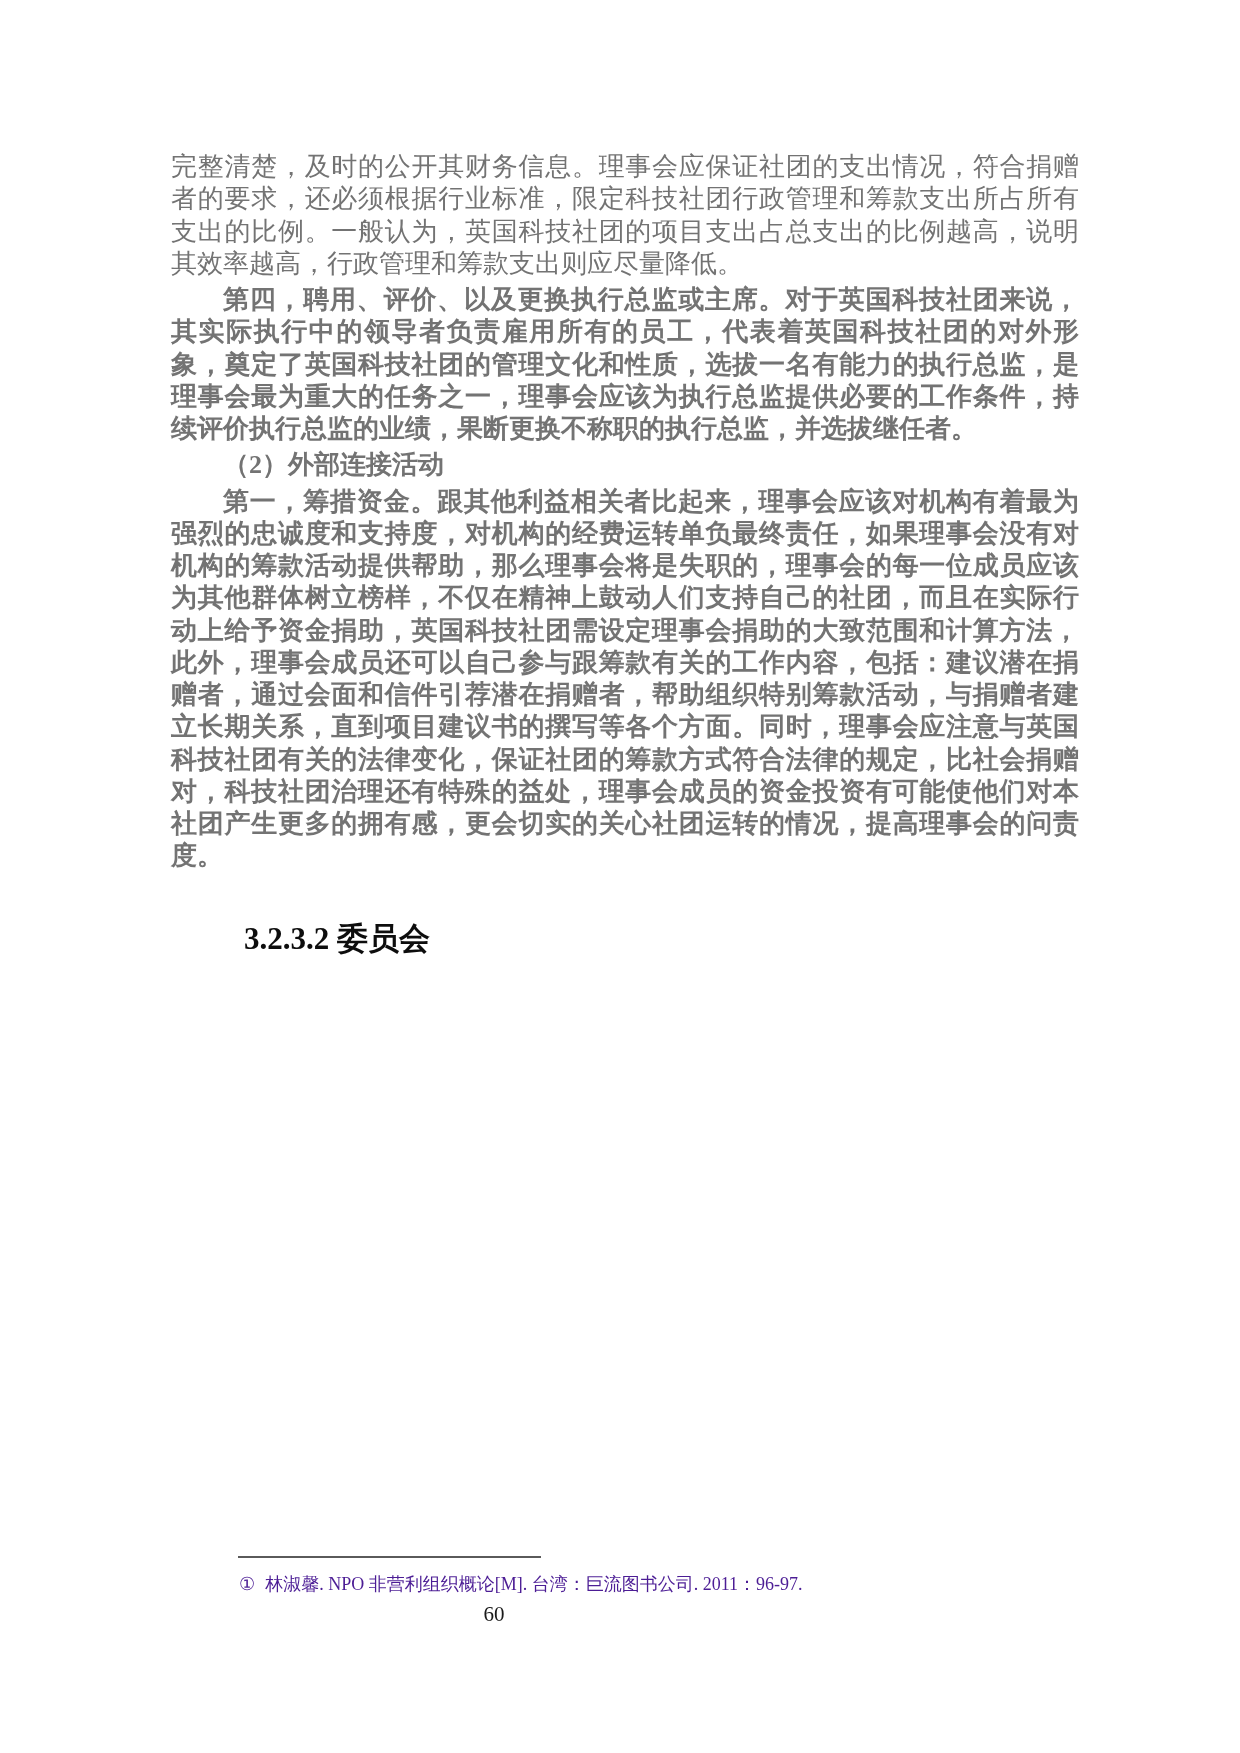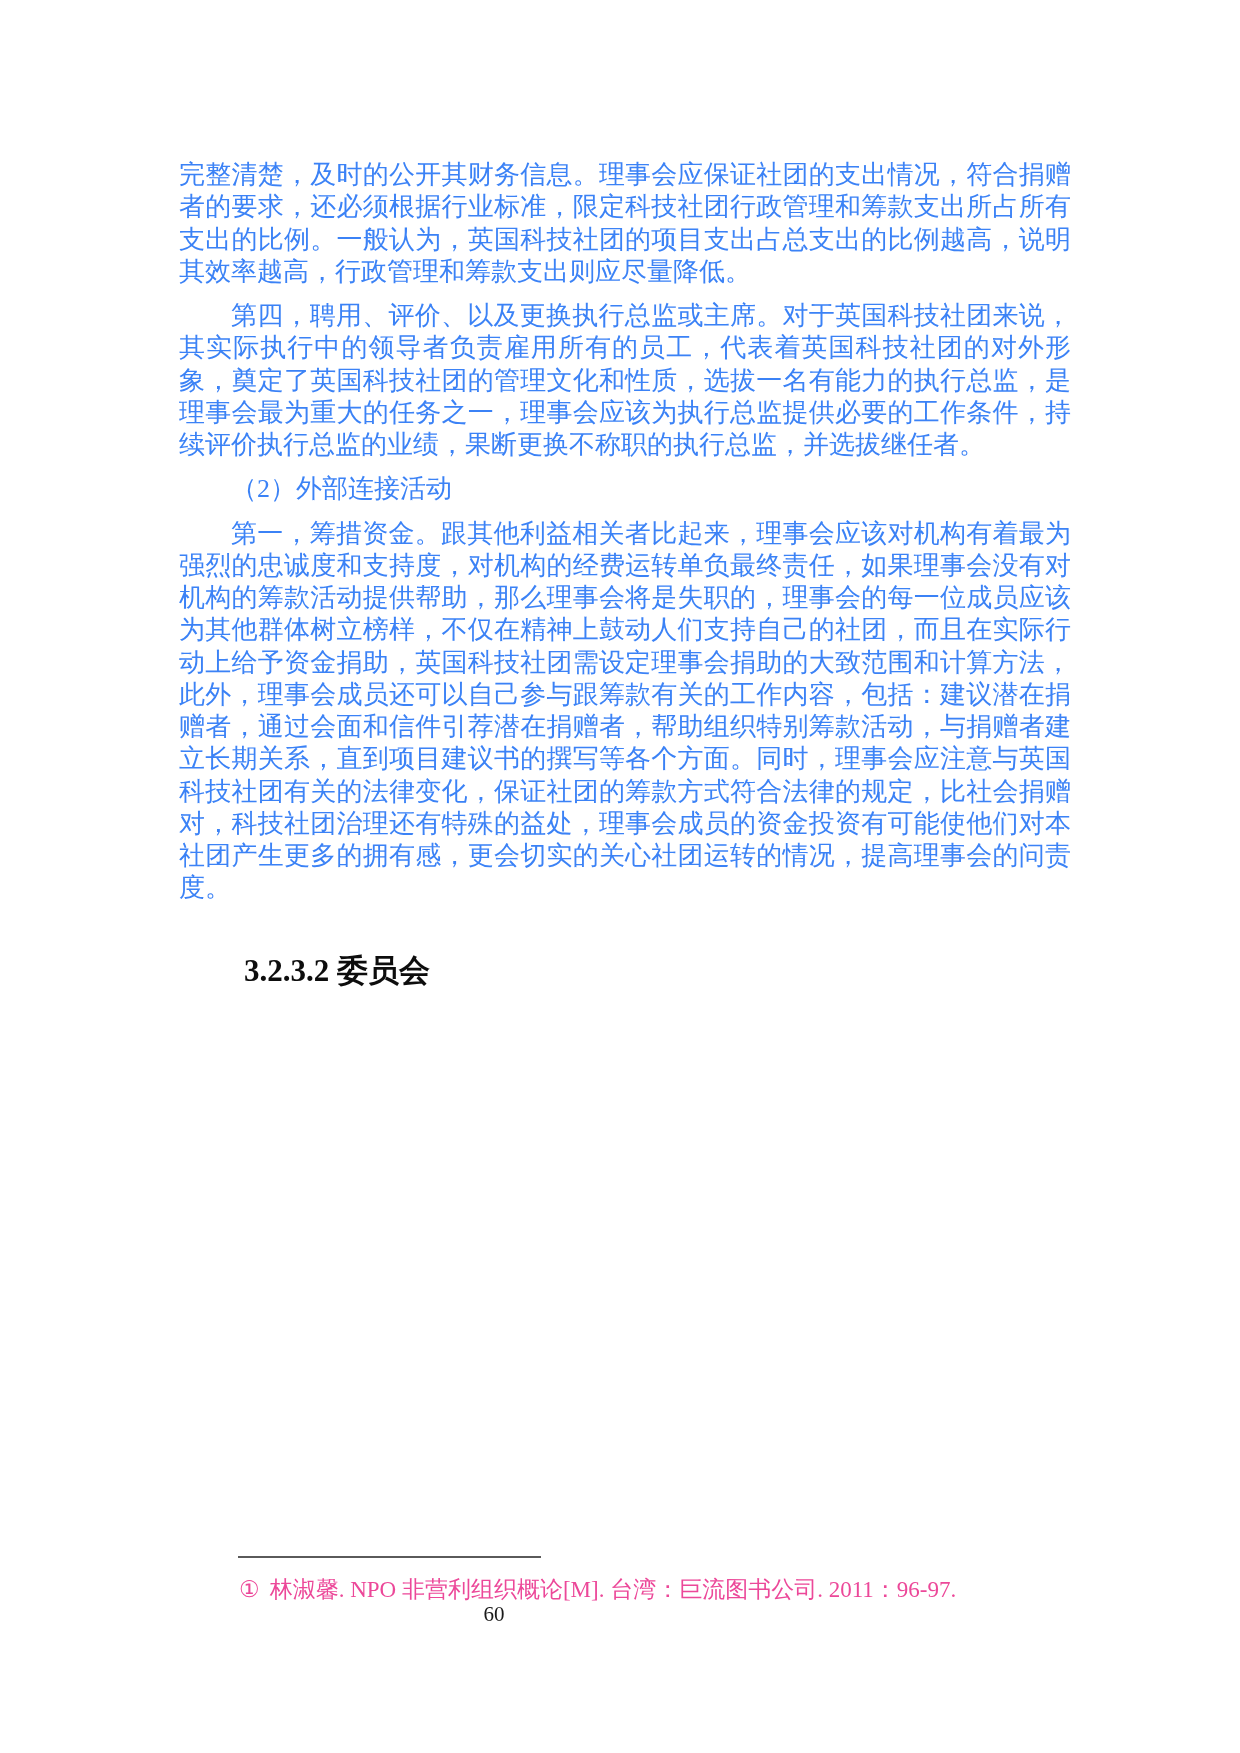--- a/index.html
+++ b/index.html
@@ -16,30 +16,31 @@
     font-family: "Liberation Serif", "DejaVu Serif", serif;
     overflow: hidden;
   }
   .text-block {
     position: absolute;
     left: 167px;
     top: 147px;
     width: 916px;
   }
   p.body-par {
-    margin: 12px;
+    margin: 4px;
     font-size: 26px;
     line-height: 32.25px;
     text-align: justify;
     text-justify: inter-ideograph;
     letter-spacing: 0;
-    color: #3b82f6;
+    color: #737373;
   }
   p.body-par.indent {
     text-indent: 52px;
+    font-weight: bold;
   }
   sup.fn-ref {
     font-size: 16px;
     line-height: 0;
     position: relative;
     top: -2px;
     margin-left: 2px;
   }
   h2.section-heading {
     margin: 46px 0 41px 0;
@@ -57,25 +58,25 @@
     width: 916px;
   }
   .footnote-divider {
     width: 303px;
     height: 2px;
     background: #5a5a5a;
     margin-left: 71px;
     margin-top: 10px;
   }
   p.footnote-line {
-    margin: 19px 0 0 0;
+    margin: 13px 0 0 0;
     padding-left: 72px;
-    font-size: 23px;
+    font-size: 18px;
     line-height: 26px;
-    color: #ec4899;
+    color: #4c1d95;
   }
   .fn-marker {
     margin-right: 10px;
   }
   .page-number {
     position: absolute;
     top: 1602px;
     left: 0;
     width: 988px;
     text-align: center;

